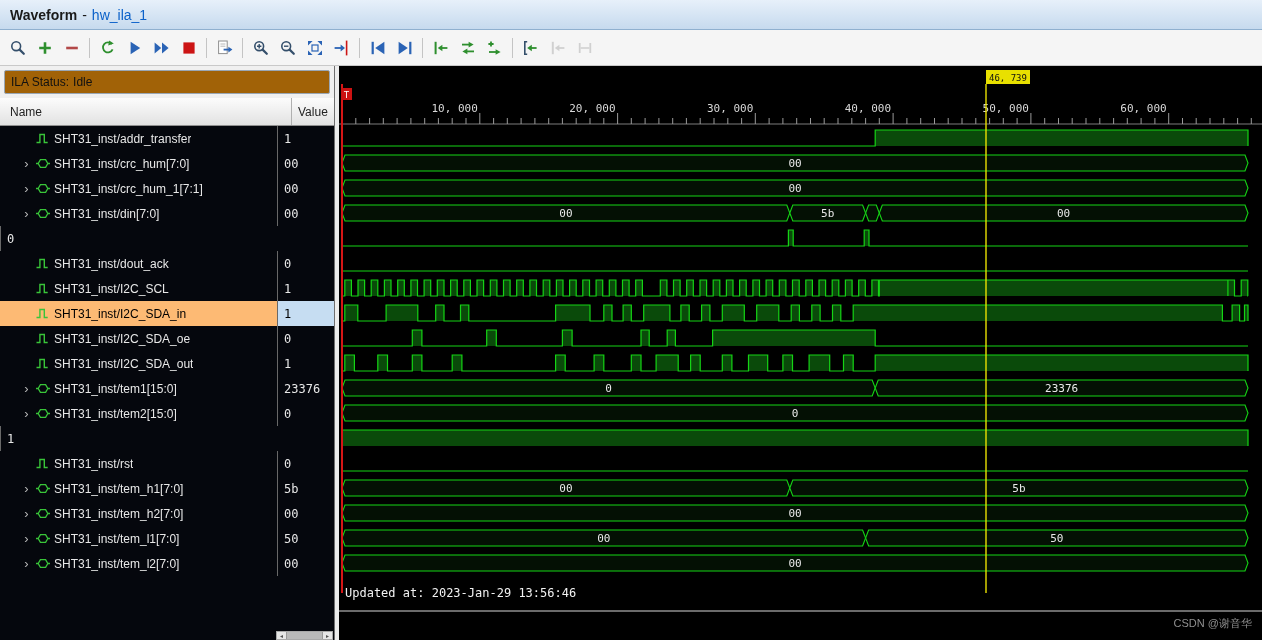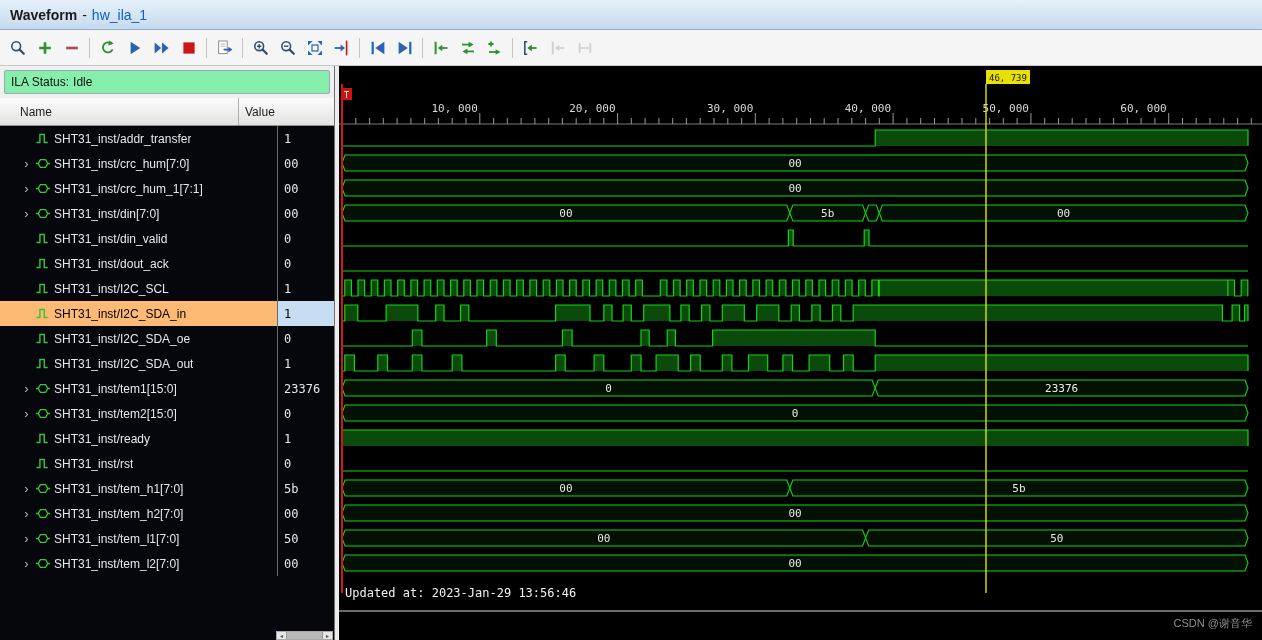--- a/index.html
+++ b/index.html
@@ -12,25 +12,25 @@
   .t-doc{color:#0b61c9}
 
   .toolbar{height:36px;background:#f5f5f5;border-bottom:1px solid #c9c9c9;display:flex;align-items:center;padding:0 4px}
   .tbtn{width:27px;height:27px;display:flex;align-items:center;justify-content:center;border-radius:2px}
   .tbtn.disabled{opacity:.4}
   .tsep{width:1px;height:20px;background:#c4c4c4;margin:0 4px}
 
   .main{display:flex;height:574px;background:#000}
   .left{width:335px;display:flex;flex-direction:column;background:#05070d;position:relative;border-right:1px solid #6f6f6f}
   .left-top{background:#f0f0f0;padding:4px;height:32px}
-  .ila-box{height:24px;background:#86efac;border:1px solid #9aa7b5;border-radius:2px;display:flex;align-items:center;gap:4px;
+  .ila-box{height:24px;background:#a16207;border:1px solid #9aa7b5;border-radius:2px;display:flex;align-items:center;gap:4px;
     padding:0 6px;font-size:12px;color:#111}
   .cols-header{height:28px;display:flex;background:linear-gradient(#fcfcfc,#e2e2e2);border-bottom:1px solid #8f8f8f;
     color:#222;font-size:12px}
-  .col-name{width:239px;display:flex;align-items:center;padding-left:20px;border-right:1px solid #b0b0b0}
+  .col-name{width:292px;display:flex;align-items:center;padding-left:10px;border-right:1px solid #b0b0b0}
   .col-value{flex:1;display:flex;align-items:center;padding-left:6px}
   .rows{height:450px;display:flex;flex-direction:column}
   .sig-row{height:25px;display:flex;color:#e8e8e8;font-size:12px}
   .sig-name-cell{width:277px;display:flex;align-items:center;gap:3px;padding-left:21px;overflow:hidden;white-space:nowrap}
   .expander{width:11px;color:#b9b9b9;font-size:13px;line-height:13px;text-align:center;flex:none}
   .sig-icon{flex:none;display:flex}
   .sig-name{overflow:hidden;white-space:nowrap}
   .sig-value-cell{flex:1;display:flex;align-items:center;padding-left:6px;border-left:1px solid #686868;
     font-family:"DejaVu Sans Mono",monospace;font-size:12px}
   .sig-row.selected .sig-name-cell{background:#fdba74;color:#000}
@@ -251,127 +251,109 @@
               <svg width="16" height="13" viewBox="0 0 16 13">
                 <path d="M3.2 6.5L5.4 2.6h5.2l2.2 3.9-2.2 3.9H5.4z" fill="none" stroke="#39c439" stroke-width="1.3"></path>
                 <path d="M1 6.5h2.2M12.8 6.5H15" stroke="#39c439" stroke-width="1.3"></path>
               </svg>
             </span>
             <span class="sig-name">SHT31_inst/din[7:0]</span>
           </div>
           <div class="sig-value-cell">00</div>
         </div>
         <div class="sig-row">
+          <div class="sig-value-cell">0</div>
+        </div>
+        <div class="sig-row">
           <div class="sig-name-cell">
             <span class="expander"></span>
             <span class="sig-icon">
               <svg width="16" height="13" viewBox="0 0 16 13">
                 <path d="M1.5 10.5h3.4V2.5h4.4v8h3.4" fill="none" stroke="#39c439" stroke-width="1.4"></path>
               </svg>
             </span>
-            <span class="sig-name">SHT31_inst/din_valid</span>
+            <span class="sig-name">SHT31_inst/dout_ack</span>
           </div>
           <div class="sig-value-cell">0</div>
         </div>
         <div class="sig-row">
           <div class="sig-name-cell">
             <span class="expander"></span>
             <span class="sig-icon">
               <svg width="16" height="13" viewBox="0 0 16 13">
                 <path d="M1.5 10.5h3.4V2.5h4.4v8h3.4" fill="none" stroke="#39c439" stroke-width="1.4"></path>
               </svg>
             </span>
-            <span class="sig-name">SHT31_inst/dout_ack</span>
+            <span class="sig-name">SHT31_inst/I2C_SCL</span>
+          </div>
+          <div class="sig-value-cell">1</div>
+        </div>
+        <div class="sig-row selected">
+          <div class="sig-name-cell">
+            <span class="expander"></span>
+            <span class="sig-icon">
+              <svg width="16" height="13" viewBox="0 0 16 13">
+                <path d="M1.5 10.5h3.4V2.5h4.4v8h3.4" fill="none" stroke="#39c439" stroke-width="1.4"></path>
+              </svg>
+            </span>
+            <span class="sig-name">SHT31_inst/I2C_SDA_in</span>
+          </div>
+          <div class="sig-value-cell">1</div>
+        </div>
+        <div class="sig-row">
+          <div class="sig-name-cell">
+            <span class="expander"></span>
+            <span class="sig-icon">
+              <svg width="16" height="13" viewBox="0 0 16 13">
+                <path d="M1.5 10.5h3.4V2.5h4.4v8h3.4" fill="none" stroke="#39c439" stroke-width="1.4"></path>
+              </svg>
+            </span>
+            <span class="sig-name">SHT31_inst/I2C_SDA_oe</span>
           </div>
           <div class="sig-value-cell">0</div>
         </div>
         <div class="sig-row">
           <div class="sig-name-cell">
             <span class="expander"></span>
             <span class="sig-icon">
               <svg width="16" height="13" viewBox="0 0 16 13">
                 <path d="M1.5 10.5h3.4V2.5h4.4v8h3.4" fill="none" stroke="#39c439" stroke-width="1.4"></path>
               </svg>
             </span>
-            <span class="sig-name">SHT31_inst/I2C_SCL</span>
+            <span class="sig-name">SHT31_inst/I2C_SDA_out</span>
           </div>
           <div class="sig-value-cell">1</div>
         </div>
-        <div class="sig-row selected">
-          <div class="sig-name-cell">
-            <span class="expander"></span>
-            <span class="sig-icon">
-              <svg width="16" height="13" viewBox="0 0 16 13">
-                <path d="M1.5 10.5h3.4V2.5h4.4v8h3.4" fill="none" stroke="#39c439" stroke-width="1.4"></path>
-              </svg>
-            </span>
-            <span class="sig-name">SHT31_inst/I2C_SDA_in</span>
-          </div>
-          <div class="sig-value-cell">1</div>
-        </div>
-        <div class="sig-row">
-          <div class="sig-name-cell">
-            <span class="expander"></span>
-            <span class="sig-icon">
-              <svg width="16" height="13" viewBox="0 0 16 13">
-                <path d="M1.5 10.5h3.4V2.5h4.4v8h3.4" fill="none" stroke="#39c439" stroke-width="1.4"></path>
-              </svg>
-            </span>
-            <span class="sig-name">SHT31_inst/I2C_SDA_oe</span>
+        <div class="sig-row">
+          <div class="sig-name-cell">
+            <span class="expander">›</span>
+            <span class="sig-icon">
+              <svg width="16" height="13" viewBox="0 0 16 13">
+                <path d="M3.2 6.5L5.4 2.6h5.2l2.2 3.9-2.2 3.9H5.4z" fill="none" stroke="#39c439" stroke-width="1.3"></path>
+                <path d="M1 6.5h2.2M12.8 6.5H15" stroke="#39c439" stroke-width="1.3"></path>
+              </svg>
+            </span>
+            <span class="sig-name">SHT31_inst/tem1[15:0]</span>
+          </div>
+          <div class="sig-value-cell">23376</div>
+        </div>
+        <div class="sig-row">
+          <div class="sig-name-cell">
+            <span class="expander">›</span>
+            <span class="sig-icon">
+              <svg width="16" height="13" viewBox="0 0 16 13">
+                <path d="M3.2 6.5L5.4 2.6h5.2l2.2 3.9-2.2 3.9H5.4z" fill="none" stroke="#39c439" stroke-width="1.3"></path>
+                <path d="M1 6.5h2.2M12.8 6.5H15" stroke="#39c439" stroke-width="1.3"></path>
+              </svg>
+            </span>
+            <span class="sig-name">SHT31_inst/tem2[15:0]</span>
           </div>
           <div class="sig-value-cell">0</div>
         </div>
         <div class="sig-row">
-          <div class="sig-name-cell">
-            <span class="expander"></span>
-            <span class="sig-icon">
-              <svg width="16" height="13" viewBox="0 0 16 13">
-                <path d="M1.5 10.5h3.4V2.5h4.4v8h3.4" fill="none" stroke="#39c439" stroke-width="1.4"></path>
-              </svg>
-            </span>
-            <span class="sig-name">SHT31_inst/I2C_SDA_out</span>
-          </div>
-          <div class="sig-value-cell">1</div>
-        </div>
-        <div class="sig-row">
-          <div class="sig-name-cell">
-            <span class="expander">›</span>
-            <span class="sig-icon">
-              <svg width="16" height="13" viewBox="0 0 16 13">
-                <path d="M3.2 6.5L5.4 2.6h5.2l2.2 3.9-2.2 3.9H5.4z" fill="none" stroke="#39c439" stroke-width="1.3"></path>
-                <path d="M1 6.5h2.2M12.8 6.5H15" stroke="#39c439" stroke-width="1.3"></path>
-              </svg>
-            </span>
-            <span class="sig-name">SHT31_inst/tem1[15:0]</span>
-          </div>
-          <div class="sig-value-cell">23376</div>
-        </div>
-        <div class="sig-row">
-          <div class="sig-name-cell">
-            <span class="expander">›</span>
-            <span class="sig-icon">
-              <svg width="16" height="13" viewBox="0 0 16 13">
-                <path d="M3.2 6.5L5.4 2.6h5.2l2.2 3.9-2.2 3.9H5.4z" fill="none" stroke="#39c439" stroke-width="1.3"></path>
-                <path d="M1 6.5h2.2M12.8 6.5H15" stroke="#39c439" stroke-width="1.3"></path>
-              </svg>
-            </span>
-            <span class="sig-name">SHT31_inst/tem2[15:0]</span>
-          </div>
-          <div class="sig-value-cell">0</div>
-        </div>
-        <div class="sig-row">
-          <div class="sig-name-cell">
-            <span class="expander"></span>
-            <span class="sig-icon">
-              <svg width="16" height="13" viewBox="0 0 16 13">
-                <path d="M1.5 10.5h3.4V2.5h4.4v8h3.4" fill="none" stroke="#39c439" stroke-width="1.4"></path>
-              </svg>
-            </span>
-            <span class="sig-name">SHT31_inst/ready</span>
-          </div>
           <div class="sig-value-cell">1</div>
         </div>
         <div class="sig-row">
           <div class="sig-name-cell">
             <span class="expander"></span>
             <span class="sig-icon">
               <svg width="16" height="13" viewBox="0 0 16 13">
                 <path d="M1.5 10.5h3.4V2.5h4.4v8h3.4" fill="none" stroke="#39c439" stroke-width="1.4"></path>
               </svg>
             </span>

